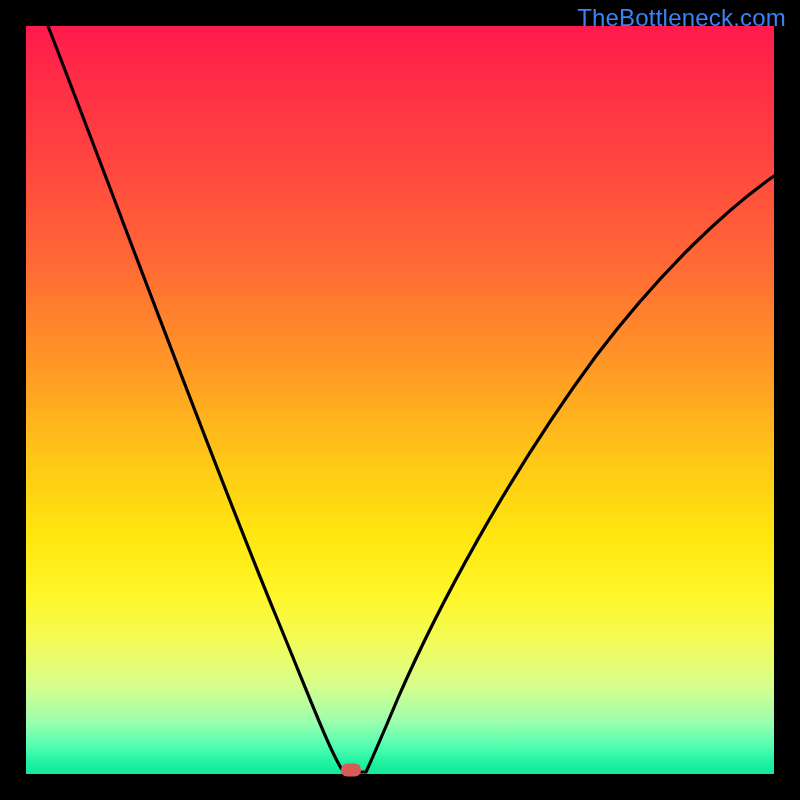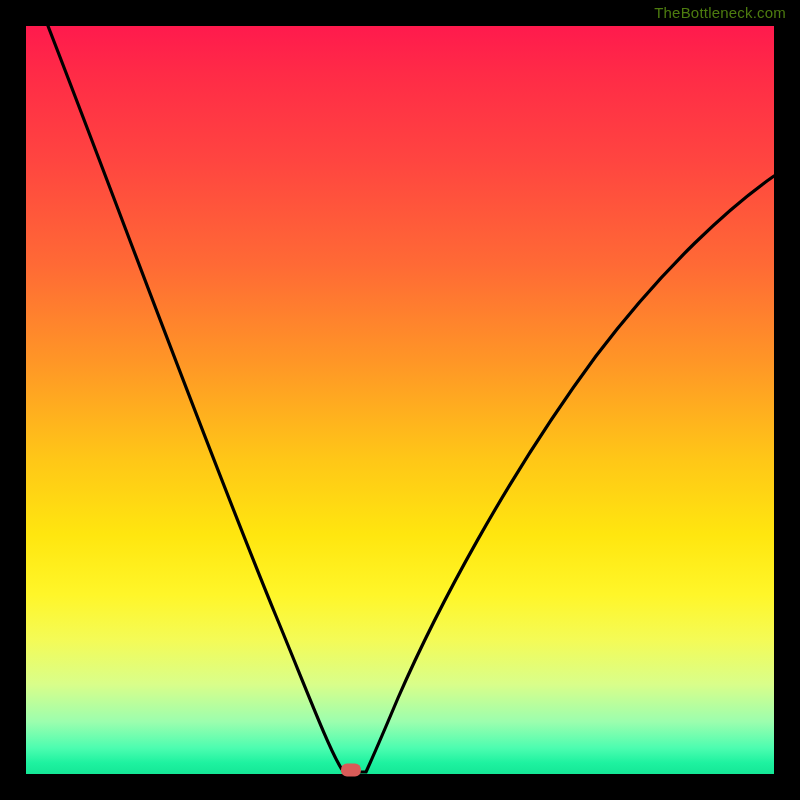--- a/index.html
+++ b/index.html
@@ -41,22 +41,22 @@
       #9cfeae 93%,
       #4dfdb0 96.5%,
       #1ef2a0 98.5%,
       #14e796 100%
     );
   }
   .watermark {
     position: absolute;
     top: 4px;
     right: 14px;
-    color: #4d7c0f;
-    font-size: 15px;
+    color: #3b82f6;
+    font-size: 24px;
     font-weight: 500;
     letter-spacing: 0.2px;
     user-select: none;
   }
   svg.curve {
     position: absolute;
     left: 0;
     top: 0;
     width: 748px;
     height: 748px;

